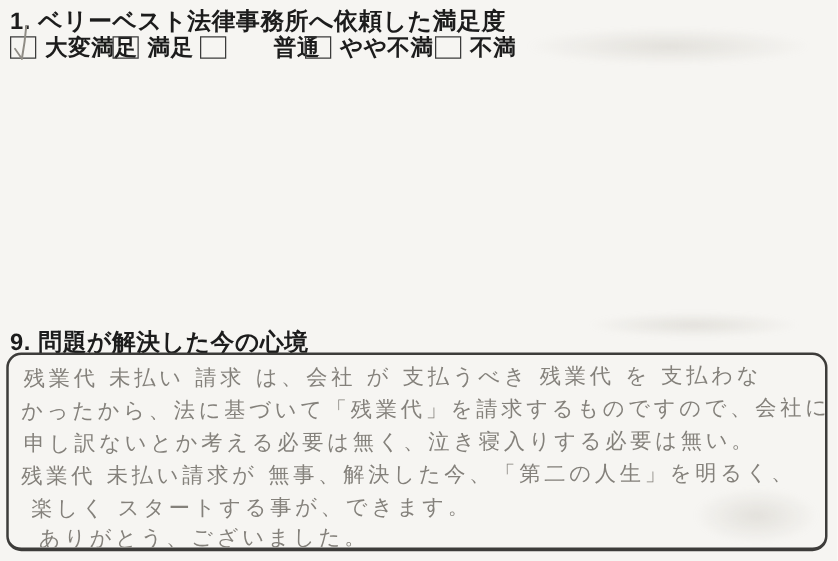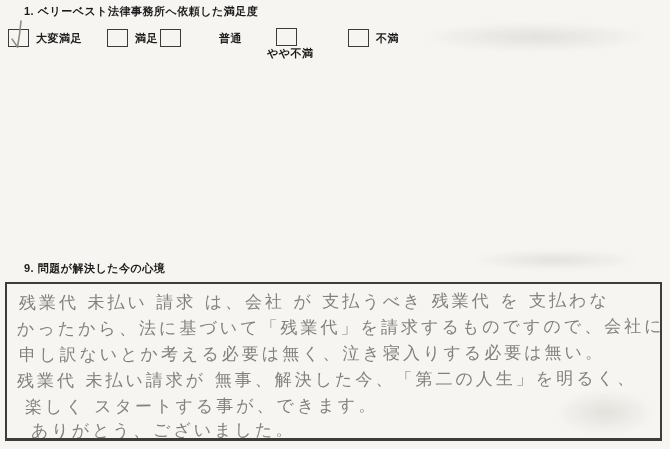--- a/index.html
+++ b/index.html
@@ -16,63 +16,63 @@
     background:radial-gradient(ellipse at center, rgba(184,180,170,0.30), rgba(184,180,170,0) 70%);
     filter:blur(2px);
     pointer-events:none;
   }
   #smudge-1{left:420px;top:22px;width:230px;height:30px;}
   #smudge-2{left:470px;top:250px;width:170px;height:20px;}
   #smudge-3{left:555px;top:390px;width:100px;height:45px;}
 
   .q-title{
     position:absolute;left:8px;
-    font-size:11px;font-weight:700;color:#1c1c1c;
-    letter-spacing:0.5px;white-space:nowrap;margin-left:16px;
+    font-size:19px;font-weight:700;color:#1c1c1c;
+    letter-spacing:0.5px;white-space:nowrap;
   }
   #q1-title{top:4px;}
   #q2-title{top:70px;}
   #q3-title{top:261px;}
 
   
   .cb-item{
     position:absolute;top:28px;height:20px;
     display:flex;align-items:center;white-space:nowrap;
   }
   .cb-box{
     position:relative;
     width:19px;height:16px;
     border:1.6px solid #3b3b3b;
     background:transparent;
     flex:0 0 auto;
   }
   .cb-label{
     margin-left:7px;
-    font-size:11px;font-weight:700;color:#1c1c1c;
+    font-size:18px;font-weight:700;color:#1c1c1c;
     letter-spacing:0.5px;
   }
   #cb-0{left:8px;}
-  #cb-1{left:107px;}
+  #cb-1{left:90px;}
   #cb-2{left:160px;gap:31px;}
-  #cb-3{left:260px;flex-direction:column;}
+  #cb-3{left:244px;}
   #cb-4{left:348px;}
   .checkmark-svg{
     position:absolute;left:-2px;top:-13px;
     overflow:visible;
   }
 
   
   .answer-box{
     position:absolute;left:5px;
     box-sizing:border-box;
     border:2px solid #3d3c3a;
     overflow:hidden;
   }
   #q2-box{top:90px;width:656px;height:155px;}
-  #q3-box{top:282px;width:657px;height:159px;border-bottom-width:3px;}
+  #q3-box{top:282px;width:657px;height:159px;border-bottom-width:3px;border-radius:12px;}
 
   .hw-line{
     position:absolute;left:8px;right:2px;
     color:#84817b;
     font-family:"DejaVu Sans",sans-serif;
     font-size:18px;
     letter-spacing:3.5px;
     white-space:nowrap;
     transform:rotate(-0.25deg);
   }

